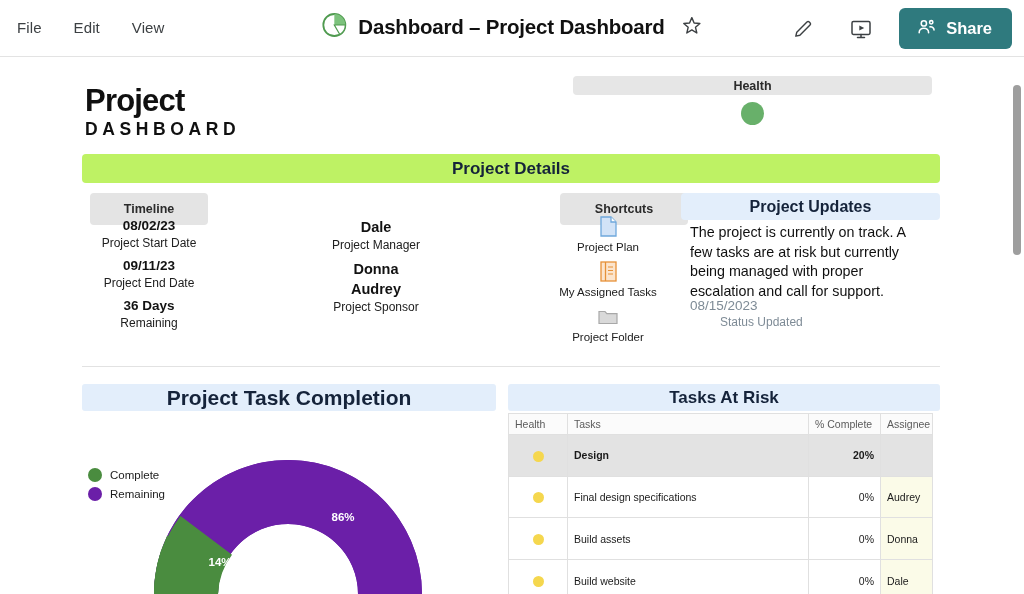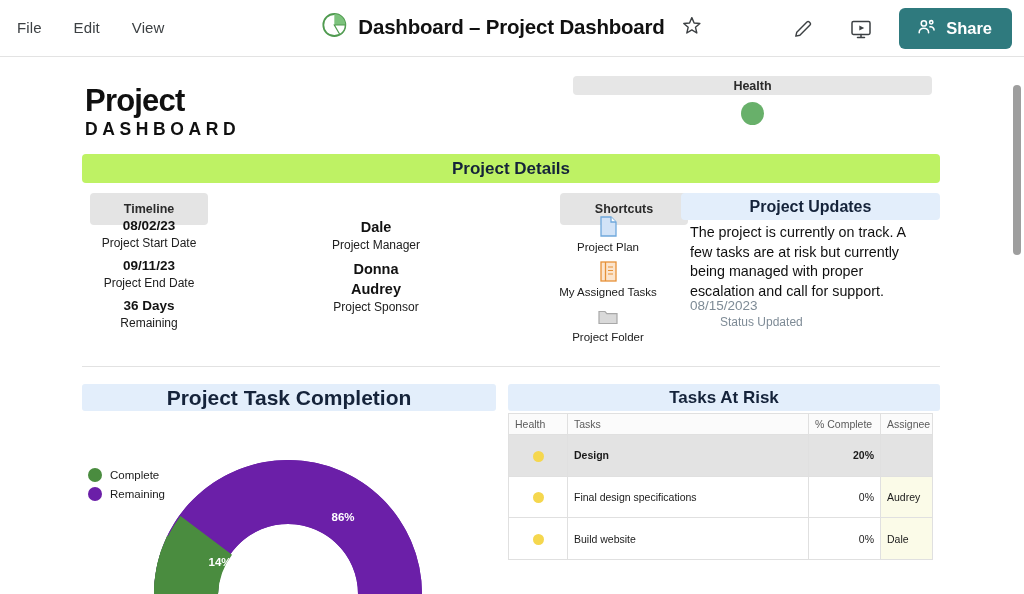--- a/index.html
+++ b/index.html
@@ -385,20 +385,26 @@
           <td class="c-asg"></td>
         </tr>
         <tr>
           <td class="c-health"><span class="dot-y" style="background: rgb(245, 215, 78);"></span></td>
           <td>Final design specifications</td>
           <td class="c-pct">0%</td>
           <td class="c-asg">Audrey</td>
         </tr>
         <tr>
           <td class="c-health"><span class="dot-y" style="background: rgb(245, 215, 78);"></span></td>
+          <td>Build assets</td>
+          <td class="c-pct">0%</td>
+          <td class="c-asg">Donna</td>
+        </tr>
+        <tr>
+          <td class="c-health"><span class="dot-y" style="background: rgb(245, 215, 78);"></span></td>
           <td>Build website</td>
           <td class="c-pct">0%</td>
           <td class="c-asg">Dale</td>
         </tr>
       </tbody>
   </table>
 </div>
 
 <div class="scrollbar-track">
   <div class="scrollbar-thumb"></div>

